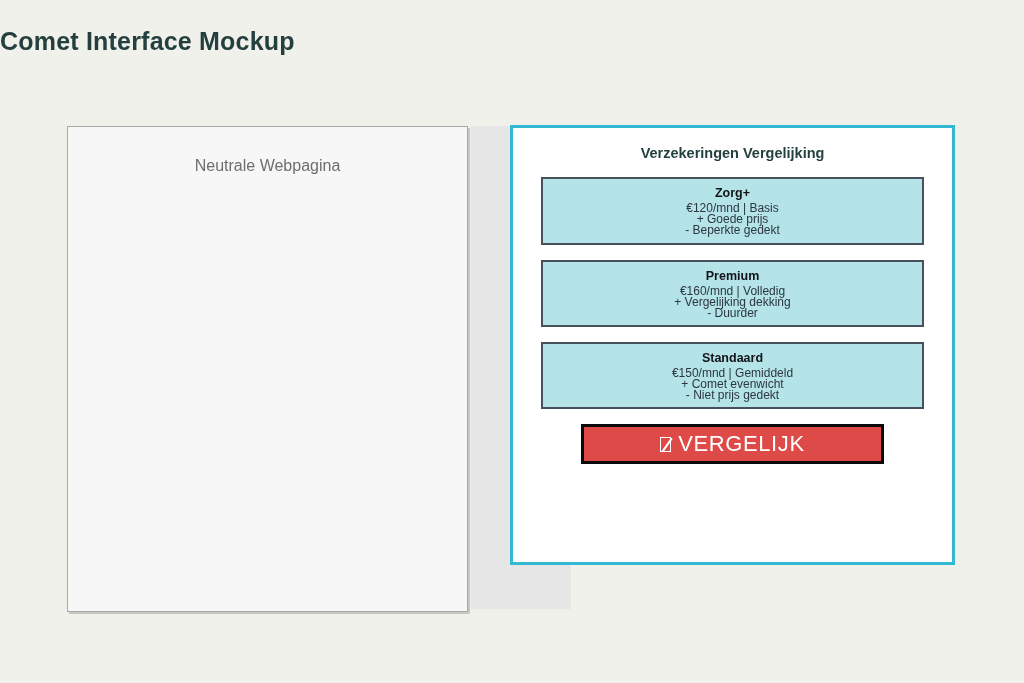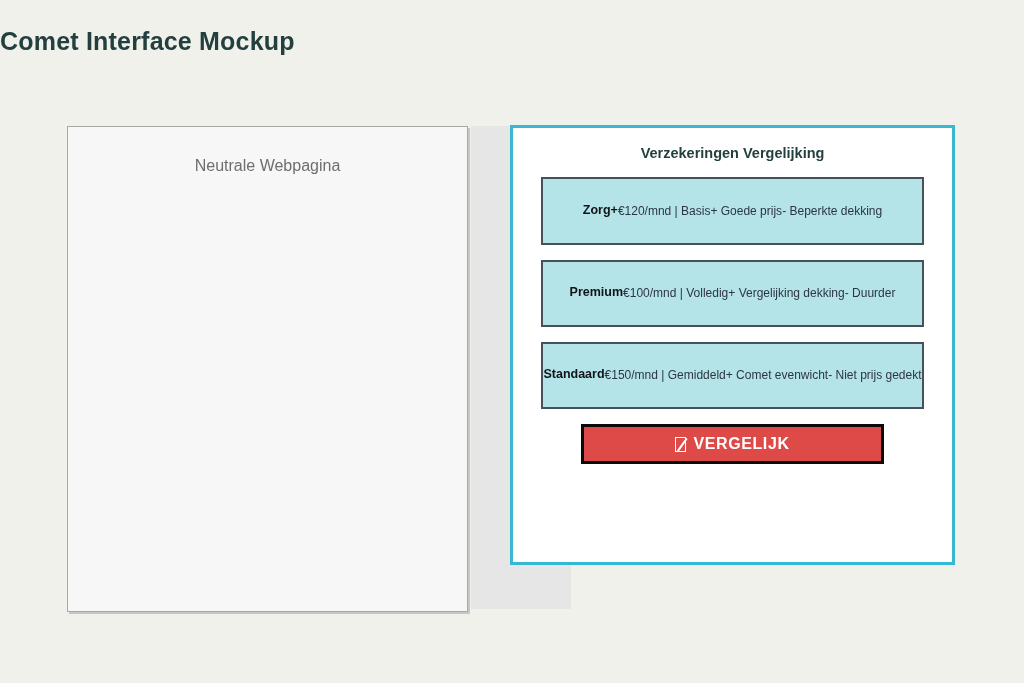--- a/index.html
+++ b/index.html
@@ -92,20 +92,21 @@
     margin-top: 16px;
     padding: 0 28px;
   }
   .option-card {
     background: #b4e3e8;
     border: 2px solid #46515c;
     box-sizing: border-box;
     height: 68px;
     margin-bottom: 15px;
     display: flex;
+    flex-direction: column;
     align-items: center;
     justify-content: center;
     text-align: center;
   }
   .option-card.card-2 { height: 67px; justify-content: center; }
   .option-card.card-3 { height: 67px; text-align: right; }
   .card-title {
     font-size: 12.5px;
     font-weight: 700;
     color: #111418;
@@ -148,22 +149,22 @@
     position: absolute;
     left: -2px;
     top: 50%;
     width: 16px;
     height: 1.5px;
     background: #ffffff;
     transform: rotate(-55deg);
     transform-origin: center;
   }
   .cta-label {
-    font-size: 16px;
-    font-weight: 700;
+    font-size: 22px;
+    font-weight: 400;
     letter-spacing: 0.6px;
     color: #ffffff;
     white-space: nowrap;
   }
 </style>
 </head>
 <body>
 
 <div class="page-title">Comet Interface Mockup</div>
 
@@ -178,26 +179,26 @@
   <div class="right-panel">
 
     <div class="panel-heading">Verzekeringen Vergelijking</div>
 
     <div class="cards">
 
       <div class="option-card card-1">
         <div class="card-title">Zorg+</div>
         <div class="card-line">€120/mnd | Basis</div>
         <div class="card-line">+ Goede prijs</div>
-        <div class="card-line">- Beperkte dekking</div>
+        <div class="card-line">- Beperkte gedekt</div>
       </div>
 
       <div class="option-card card-2">
         <div class="card-title">Premium</div>
-        <div class="card-line">€100/mnd | Volledig</div>
+        <div class="card-line">€160/mnd | Volledig</div>
         <div class="card-line">+ Vergelijking dekking</div>
         <div class="card-line">- Duurder</div>
       </div>
 
       <div class="option-card card-3">
         <div class="card-title">Standaard</div>
         <div class="card-line">€150/mnd | Gemiddeld</div>
         <div class="card-line">+ Comet evenwicht</div>
         <div class="card-line">- Niet prijs gedekt</div>
       </div>

